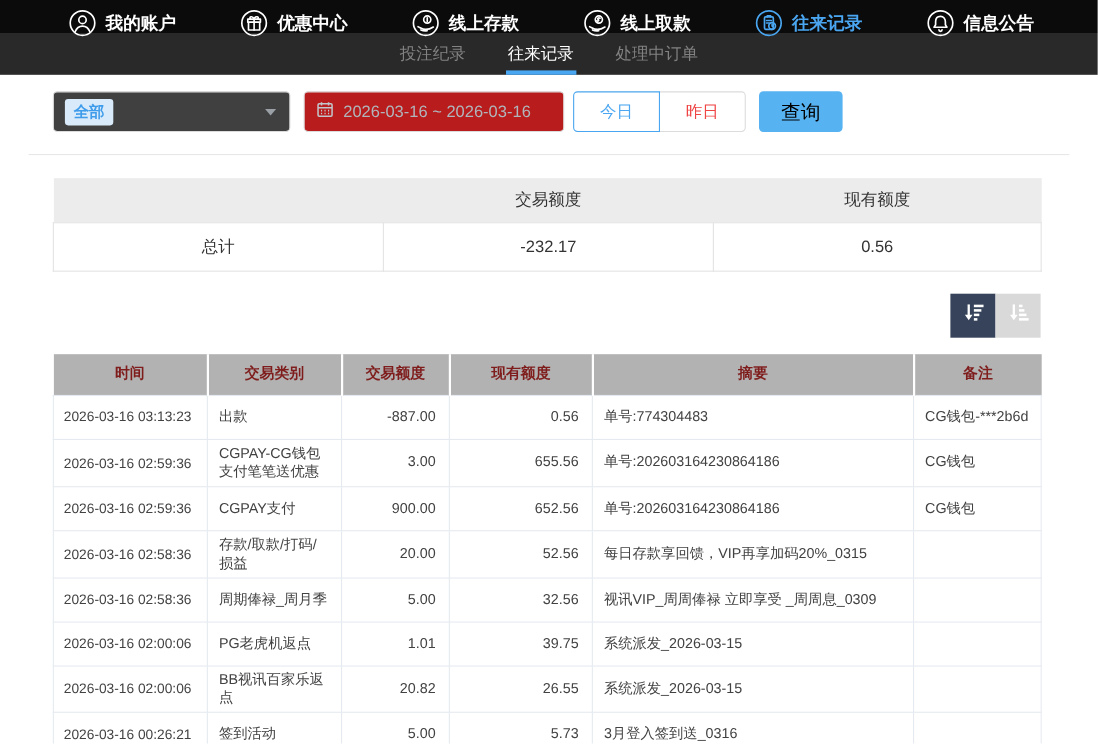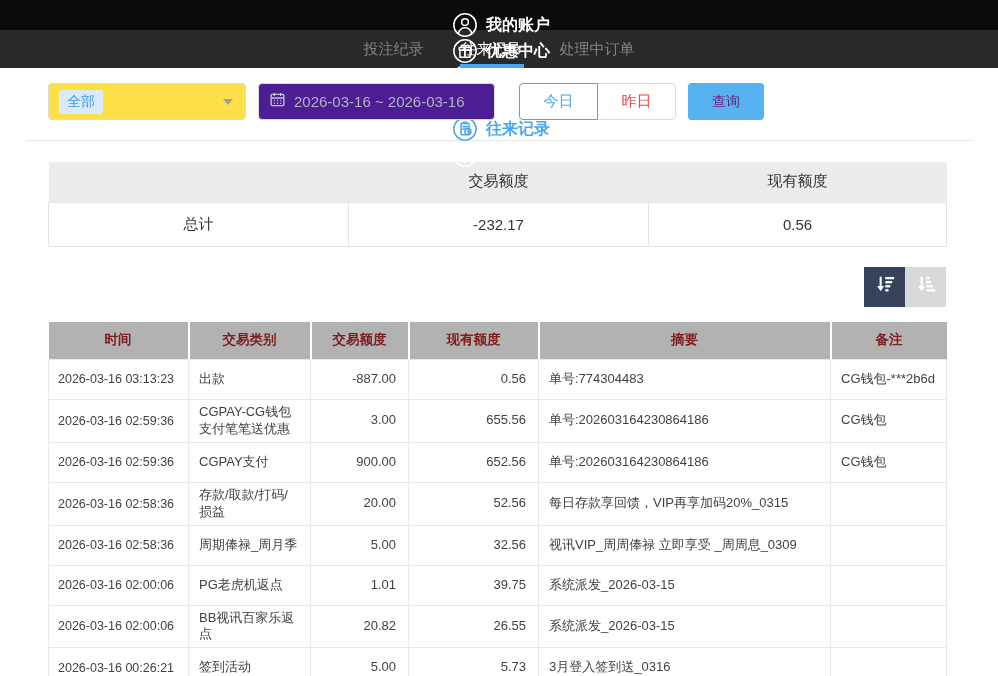--- a/index.html
+++ b/index.html
@@ -7,50 +7,50 @@
     --button-blue:#57b2f1;
     --table-header-gray:#b2b2b2;
     --sort-dark:#36435a;
     --sort-light:#d9d9d9;
   }
   *{margin:0;padding:0;box-sizing:border-box;}
   html,body{width:998px;height:676px;overflow:hidden;background:#fff;
     font-family:"Liberation Sans","DejaVu Sans",sans-serif;}
   
   .topnav{height:30px;background:#0b0b0b;display:flex;align-items:center;
-    justify-content:space-between;padding:12px 58px 0 62px;flex-direction:column;}
+    justify-content:space-between;padding:12px 58px 0 62px;}
   .topnav-item{display:flex;align-items:center;gap:8px;color:#fff;cursor:pointer;}
   .topnav-item.active{color:var(--accent-blue);}
   .topnav-item .nav-ico{width:26px;height:26px;display:block;}
   .topnav-item svg{stroke:currentColor;fill:none;stroke-width:1.4;stroke-linecap:round;stroke-linejoin:round;}
   .topnav-label{font-size:16px;font-weight:bold;white-space:nowrap;}
   
   .subnav{height:38px;background:#292929;display:flex;align-items:stretch;justify-content:center;}
   .tab{display:flex;align-items:center;margin:0 17px;padding:0 2px;font-size:15px;
     color:#828282;border-bottom:4px solid transparent;padding-top:4px;cursor:pointer;}
   .tab.active{color:#fff;border-bottom-color:var(--accent-blue);}
   
   .filter-row{display:flex;align-items:center;margin:15px 0 0 48px;height:37px;}
-  .type-select{width:198px;height:37px;border:1px solid #dcdcdc;border-radius:4px;
-    display:flex;align-items:center;justify-content:space-between;padding:0 12px 0 10px;cursor:pointer;background:#fde047;}
+  .type-select{width:216px;height:37px;border:1px solid #dcdcdc;border-radius:4px;
+    display:flex;align-items:center;justify-content:space-between;padding:0 12px 0 10px;cursor:pointer;background:#404040;font-weight:bold;}
   .type-chip{background:#d9ebfa;color:#3f9ceb;font-size:14px;padding:3px 8px;border-radius:3px;}
   .caret-down{width:0;height:0;border-left:5px solid transparent;border-right:5px solid transparent;
     border-top:6px solid #9aa0a6;}
   .date-input{width:237px;height:37px;border:1px solid #dcdcdc;border-radius:4px;margin-left:12px;
-    display:flex;align-items:center;padding:0 10px;gap:8px;background:#4c1d95;cursor:pointer;}
+    display:flex;align-items:center;padding:0 10px;gap:8px;background:#b91c1c;cursor:pointer;}
   .date-input svg{stroke:#c2c6cb;fill:none;stroke-width:1.3;}
   .date-text{color:#b0b5bb;font-size:15px;white-space:nowrap;}
   .range-group{display:flex;margin-left:8px;}
   .range-btn{height:37px;min-width:79px;padding:0 18px;background:#fff;border:1px solid #dcdcdc;
     color:#ef4444;font-size:15px;display:flex;align-items:center;justify-content:center;cursor:pointer;margin-left:-1px;}
-  .range-btn:first-child{border-radius:4px 0 0 4px;margin-left:16px;}
+  .range-btn:first-child{border-radius:4px 0 0 4px;margin-left:0;}
   .range-btn:last-child{border-radius:0 4px 4px 0;}
   .range-btn.active{border-color:var(--accent-blue);color:var(--accent-blue);z-index:2;}
   .search-btn{height:37px;width:76px;margin-left:12px;background:var(--button-blue);border:none;
-    border-radius:4px;color:#701a75;font-size:14px;cursor:pointer;}
+    border-radius:4px;color:#000000;font-size:18px;cursor:pointer;}
   
   .divider{border-top:1px solid #e7e7e7;margin:20px 26px 0 26px;}
   
   .summary-table{width:898px;margin:21px 0 0 48px;border-collapse:collapse;table-layout:fixed;}
   .summary-table th{height:40px;background:#ececec;font-size:15px;color:#333;font-weight:normal;text-align:center;}
   .summary-table td{height:44px;background:#fff;border:1px solid #e3e3e3;font-size:15px;color:#333;text-align:center;}
   
   .sort-row{height:40px;margin:20px 52px 0 48px;position:relative;}
   .sort-btn{position:absolute;top:0;width:41px;height:40px;border:none;cursor:pointer;
     display:flex;align-items:center;justify-content:center;}

